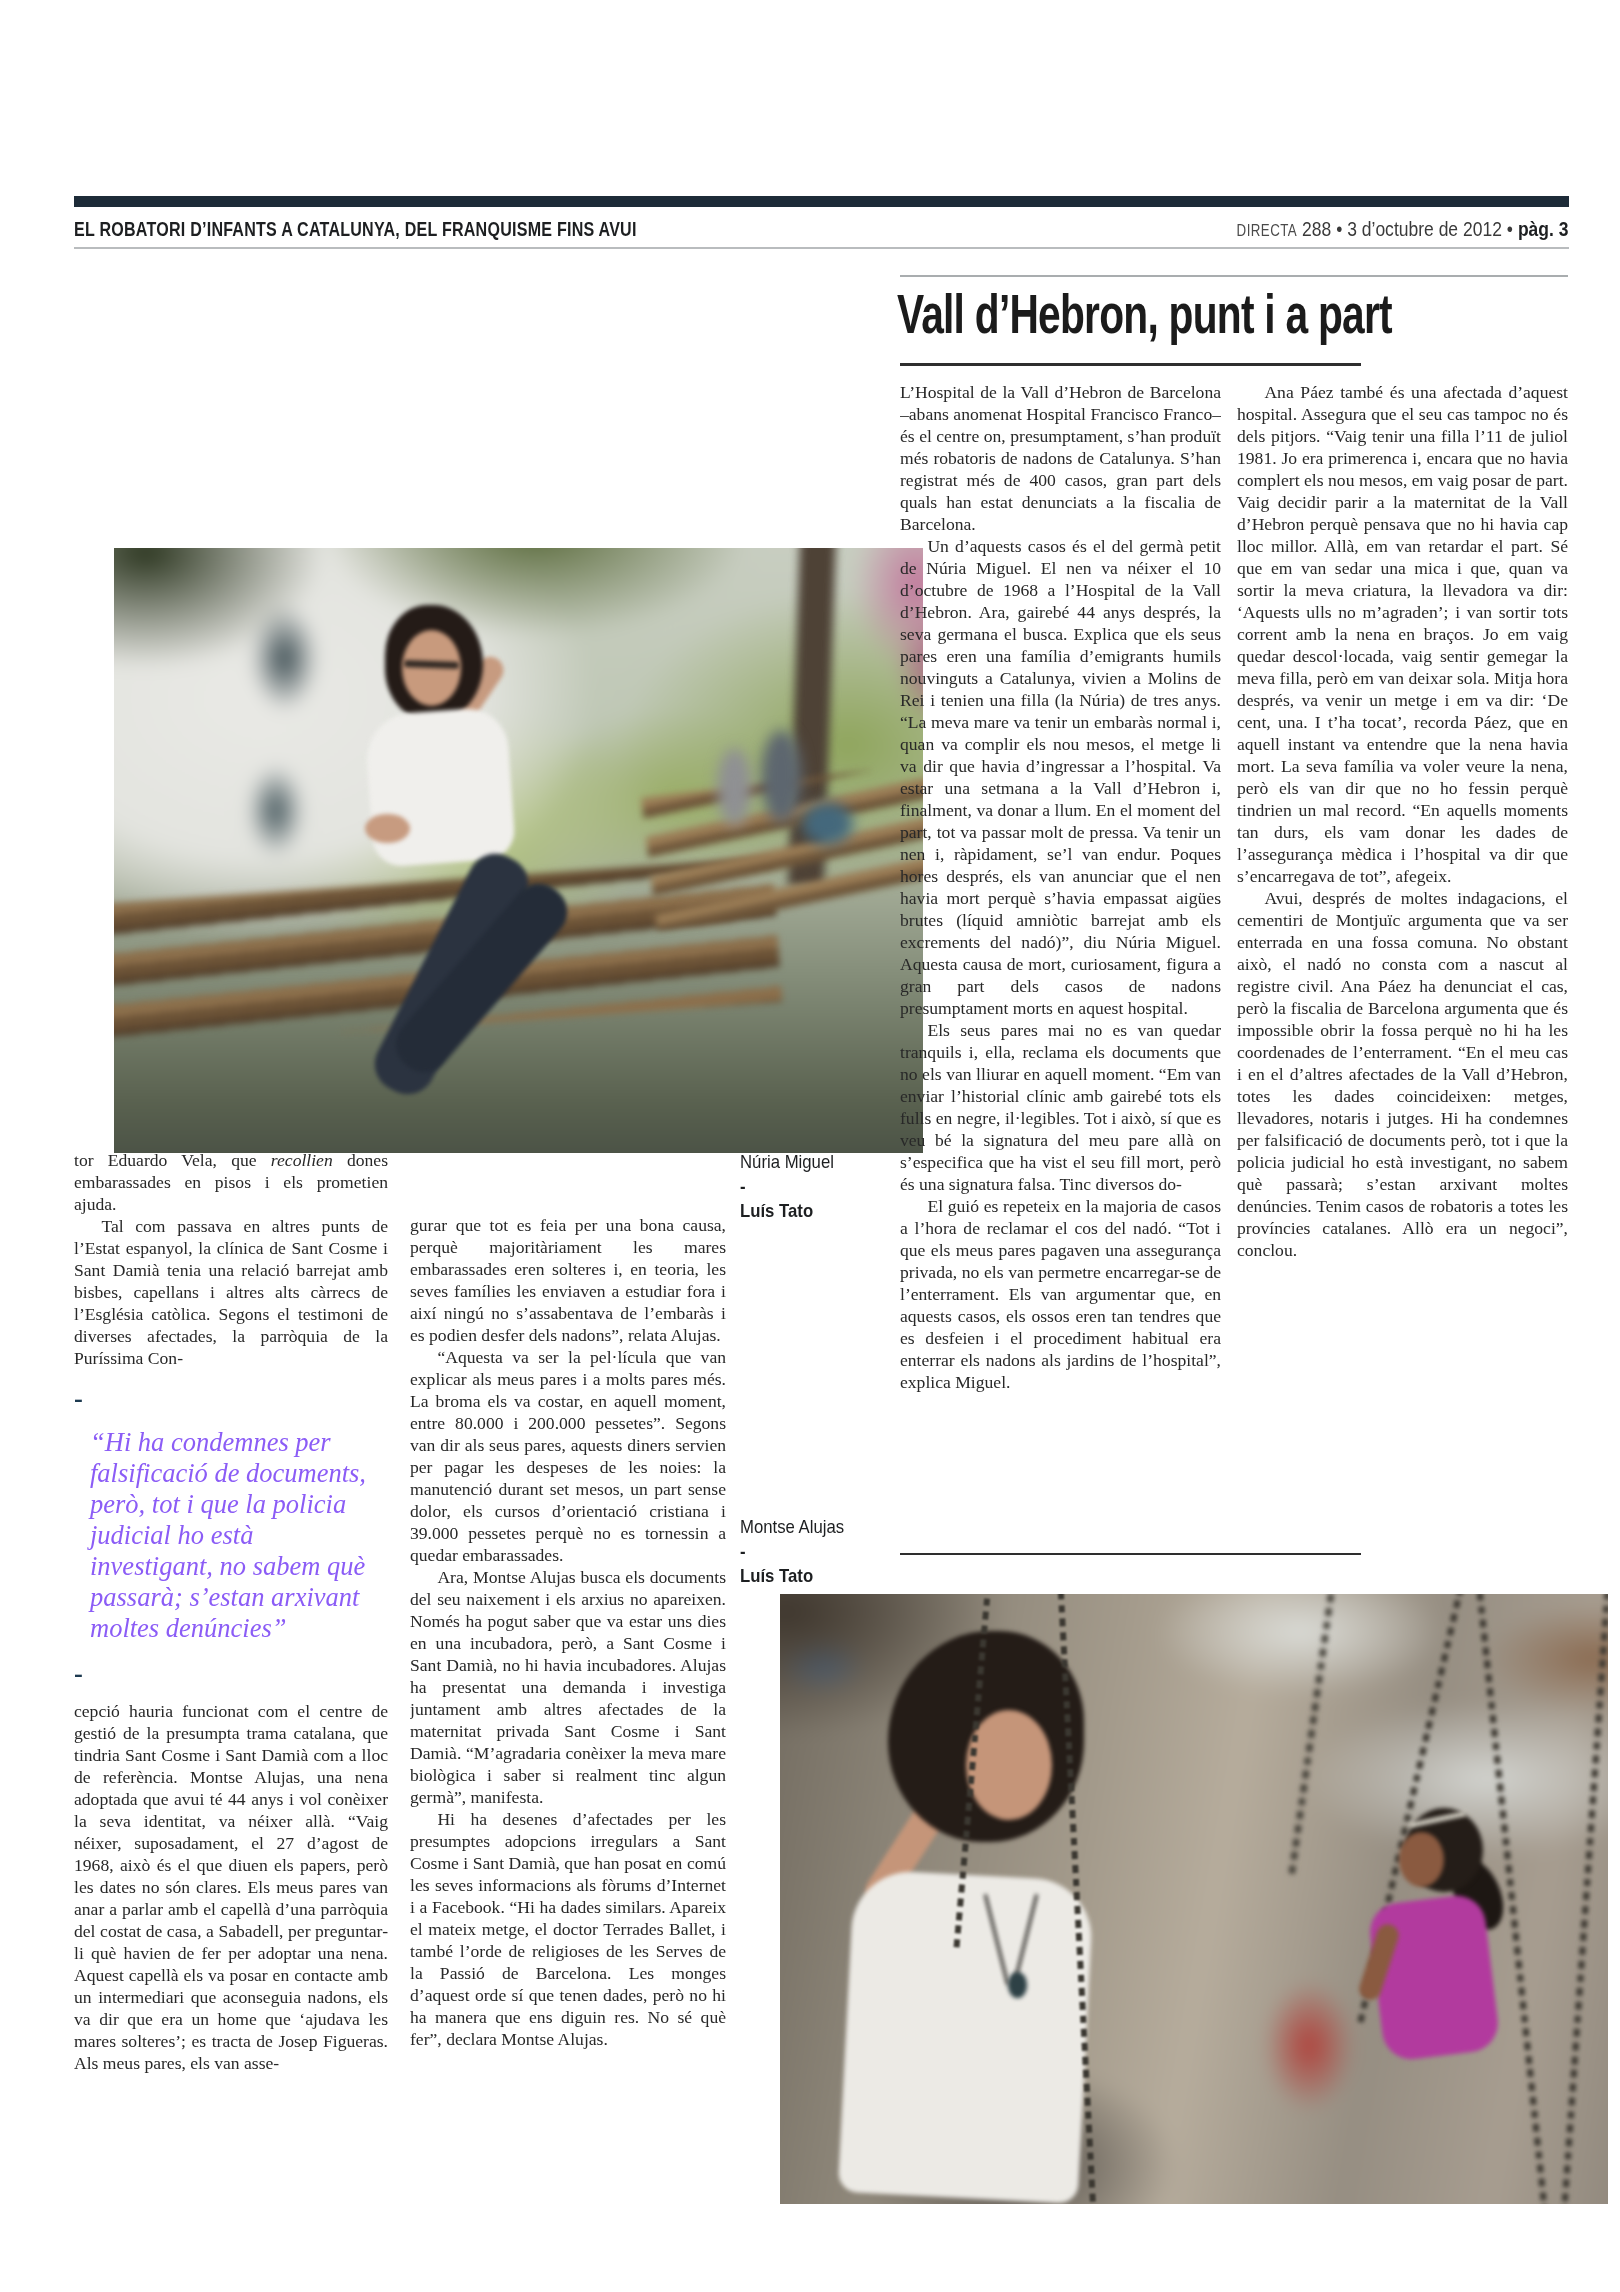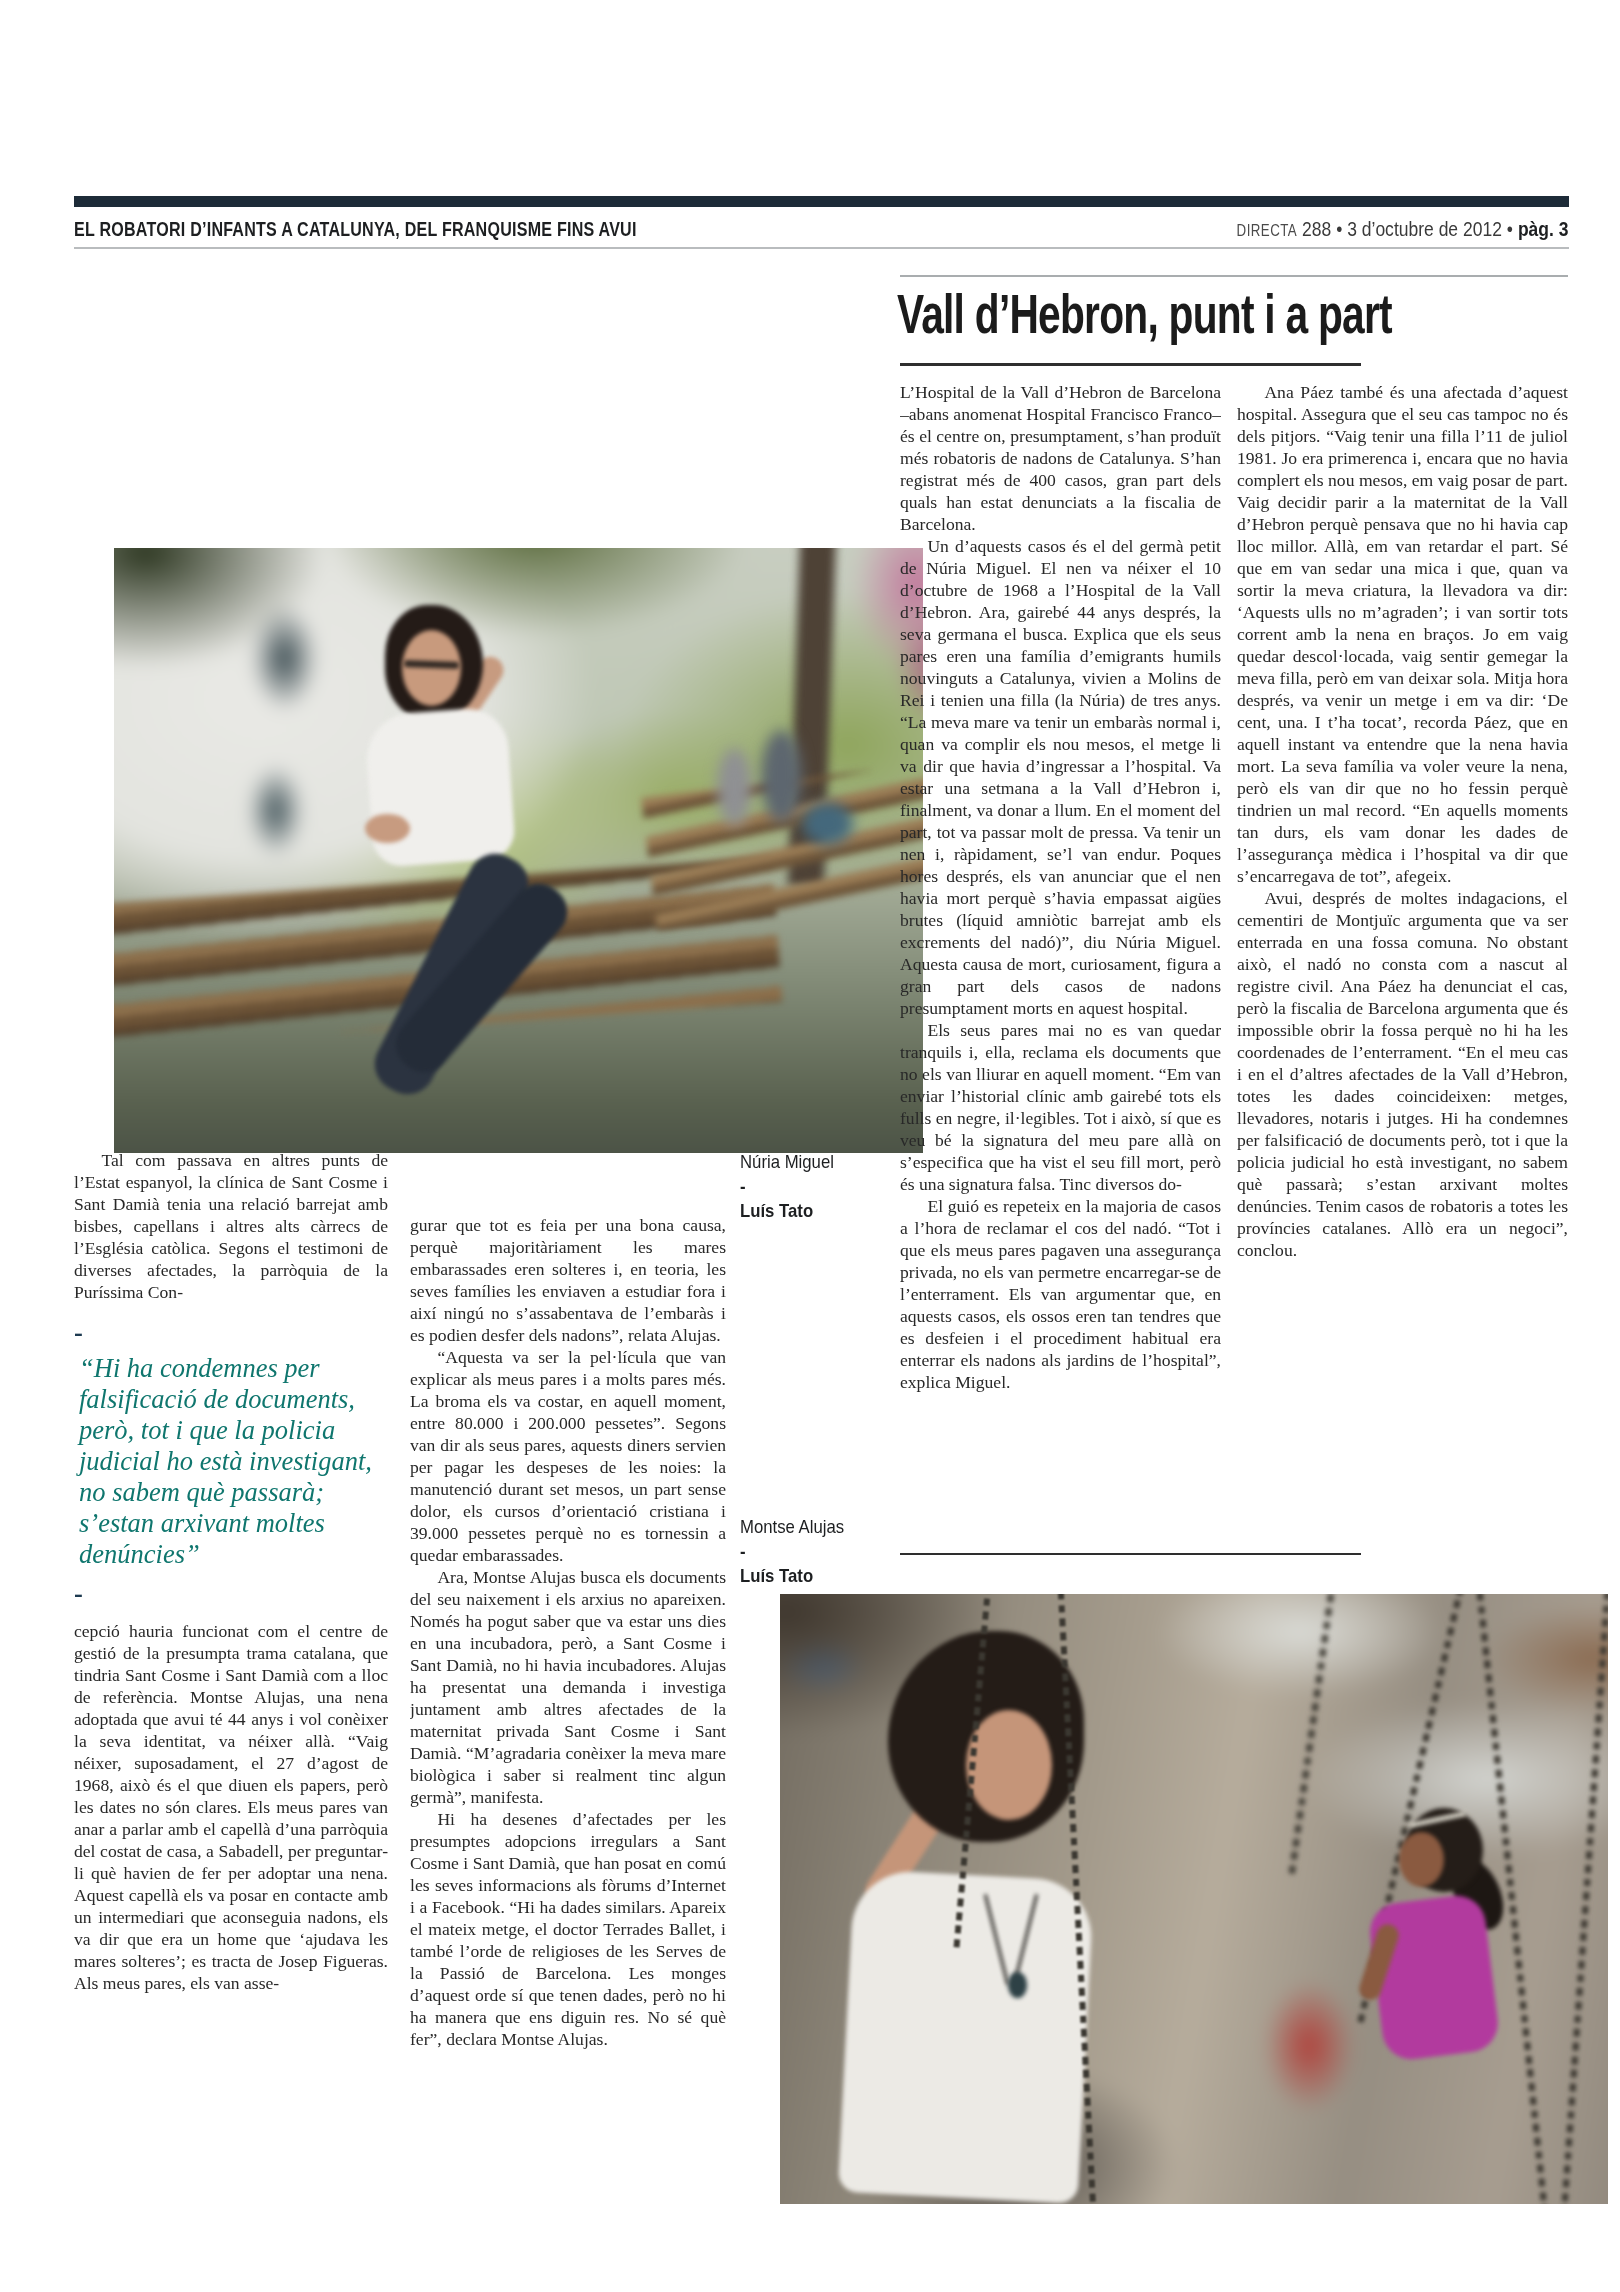--- a/index.html
+++ b/index.html
@@ -33,22 +33,22 @@
   .col p.ind{text-indent:27.4px;}
   .ital{font-style:italic;}
   .colA{left:900px;top:381px;width:321px;height:1174px;}
   .colB{left:1237px;top:381px;width:331px;height:1186px;}
   .col1{left:74px;top:1149px;width:314px;height:1137px;}
   .col2{left:410px;top:1214px;width:316px;height:1137px;}
 
   
   .pq-dash{color:#1d3a50;font-weight:bold;font-size:26.5px;line-height:26.5px;text-align:left;
            text-indent:0;margin:15.7px 0 7.8px 0;}
-  .pq{color:#0f766e;font-style:italic;font-size:26.5px;line-height:31px;text-align:left;
-      text-indent:0 !important;margin:5px;-webkit-hyphens:none;hyphens:none;}
+  .pq{color:#8b5cf6;font-style:italic;font-size:26.5px;line-height:31px;text-align:left;
+      text-indent:0 !important;margin:16px;-webkit-hyphens:none;hyphens:none;}
   .pq-dash.bot{margin:9.8px 0 13.7px 0;}
 
   
   .credit{position:absolute;left:740px;width:147px;font-family:"Liberation Sans",sans-serif;
           font-size:18.6px;line-height:24.5px;color:#1d1f21;transform:scaleX(.9);transform-origin:left top;}
   .credit .cname{font-weight:normal;}
   .credit .cdash{font-weight:bold;}
   .credit .cphot{font-weight:bold;}
   .credit1{top:1150px;}
   .credit2{top:1515px;}
@@ -179,20 +179,21 @@
     <p class="ind">Els seus pares mai no es van quedar tranquils i, ella, reclama els documents que no els van lliurar en aquell moment. “Em van enviar l’historial clínic amb gairebé tots els fulls en negre, il·legibles. Tot i això, sí que es veu bé la signatura del meu pare allà on s’especifica que ha vist el seu fill mort, però és una signatura falsa. Tinc diversos do-</p>
     <p class="ind">El guió es repeteix en la majoria de casos a l’hora de reclamar el cos del nadó. “Tot i que els meus pares pagaven una assegurança privada, no els van permetre encarregar-se de l’enterrament. Els van argumentar que, en aquests casos, els ossos eren tan tendres que es desfeien i el procediment habitual era enterrar els nadons als jardins de l’hospital”, explica Miguel.</p>
   </div>
   <div class="col colB">
     <p class="ind">Ana Páez també és una afectada d’aquest hospital. Assegura que el seu cas tampoc no és dels pitjors. “Vaig tenir una filla l’11 de juliol 1981. Jo era primerenca i, encara que no havia complert els nou mesos, em vaig posar de part. Vaig decidir parir a la maternitat de la Vall d’Hebron perquè pensava que no hi havia cap lloc millor. Allà, em van retardar el part. Sé que em van sedar una mica i que, quan va sortir la meva criatura, la llevadora va dir: ‘Aquests ulls no m’agraden’; i van sortir tots corrent amb la nena en braços. Jo em vaig quedar descol·locada, vaig sentir gemegar la meva filla, però em van deixar sola. Mitja hora després, va venir un metge i em va dir: ‘De cent, una. I t’ha tocat’, recorda Páez, que en aquell instant va entendre que la nena havia mort. La seva família va voler veure la nena, però els van dir que no ho fessin perquè tindrien un mal record. “En aquells moments tan durs, els vam donar les dades de l’assegurança mèdica i l’hospital va dir que s’encarregava de tot”, afegeix.</p>
     <p class="ind">Avui, després de moltes indagacions, el cementiri de Montjuïc argumenta que va ser enterrada en una fossa comuna. No obstant això, el nadó no consta com a nascut al registre civil. Ana Páez ha denunciat el cas, però la fiscalia de Barcelona argumenta que és impossible obrir la fossa perquè no hi ha les coordenades de l’enterrament. “En el meu cas i en el d’altres afectades de la Vall d’Hebron, totes les dades coincideixen: metges, llevadores, notaris i jutges. Hi ha condemnes per falsificació de documents però, tot i que la policia judicial ho està investigant, no sabem què passarà; s’estan arxivant moltes denúncies. Tenim casos de robatoris a totes les províncies catalanes. Allò era un negoci”, conclou.</p>
   </div>
   <div class="end-rule"></div>
 
   <div class="col col1">
+    <p><span>tor Eduardo Vela, que </span><span class="ital">recollien</span><span> dones embarassades en pisos i els prometien ajuda.</span></p>
     <p class="ind">Tal com passava en altres punts de l’Estat espanyol, la clínica de Sant Cosme i Sant Damià tenia una relació barrejat amb bisbes, capellans i altres alts càrrecs de l’Església catòlica. Segons el testimoni de diverses afectades, la parròquia de la Puríssima Con-</p>
     <div class="pq-dash">-</div>
     <div class="pq">“Hi ha condemnes per falsificació de documents, però, tot i que la policia judicial ho està investigant, no sabem què passarà; s’estan arxivant moltes denúncies”</div>
     <div class="pq-dash bot">-</div>
     <p>cepció hauria funcionat com el centre de gestió de la presumpta trama catalana, que tindria Sant Cosme i Sant Damià com a lloc de referència. Montse Alujas, una nena adoptada que avui té 44 anys i vol conèixer la seva identitat, va néixer allà. “Vaig néixer, suposadament, el 27 d’agost de 1968, això és el que diuen els papers, però les dates no són clares. Els meus pares van anar a parlar amb el capellà d’una parròquia del costat de casa, a Sabadell, per preguntar-li què havien de fer per adoptar una nena. Aquest capellà els va posar en contacte amb un intermediari que aconseguia nadons, els va dir que era un home que ‘ajudava les mares solteres’; es tracta de Josep Figueras. Als meus pares, els van asse-</p>
   </div>
   <div class="col col2">
     <p>gurar que tot es feia per una bona causa, perquè majoritàriament les mares embarassades eren solteres i, en teoria, les seves famílies les enviaven a estudiar fora i així ningú no s’assabentava de l’embaràs i es podien desfer dels nadons”, relata Alujas.</p>
     <p class="ind">“Aquesta va ser la pel·lícula que van explicar als meus pares i a molts pares més. La broma els va costar, en aquell moment, entre 80.000 i 200.000 pessetes”. Segons van dir als seus pares, aquests diners servien per pagar les despeses de les noies: la manutenció durant set mesos, un part sense dolor, els cursos d’orientació cristiana i 39.000 pessetes perquè no es tornessin a quedar embarassades.</p>
     <p class="ind">Ara, Montse Alujas busca els documents del seu naixement i els arxius no apareixen. Només ha pogut saber que va estar uns dies en una incubadora, però, a Sant Cosme i Sant Damià, no hi havia incubadores. Alujas ha presentat una demanda i investiga juntament amb altres afectades de la maternitat privada Sant Cosme i Sant Damià. “M’agradaria conèixer la meva mare biològica i saber si realment tinc algun germà”, manifesta.</p>

